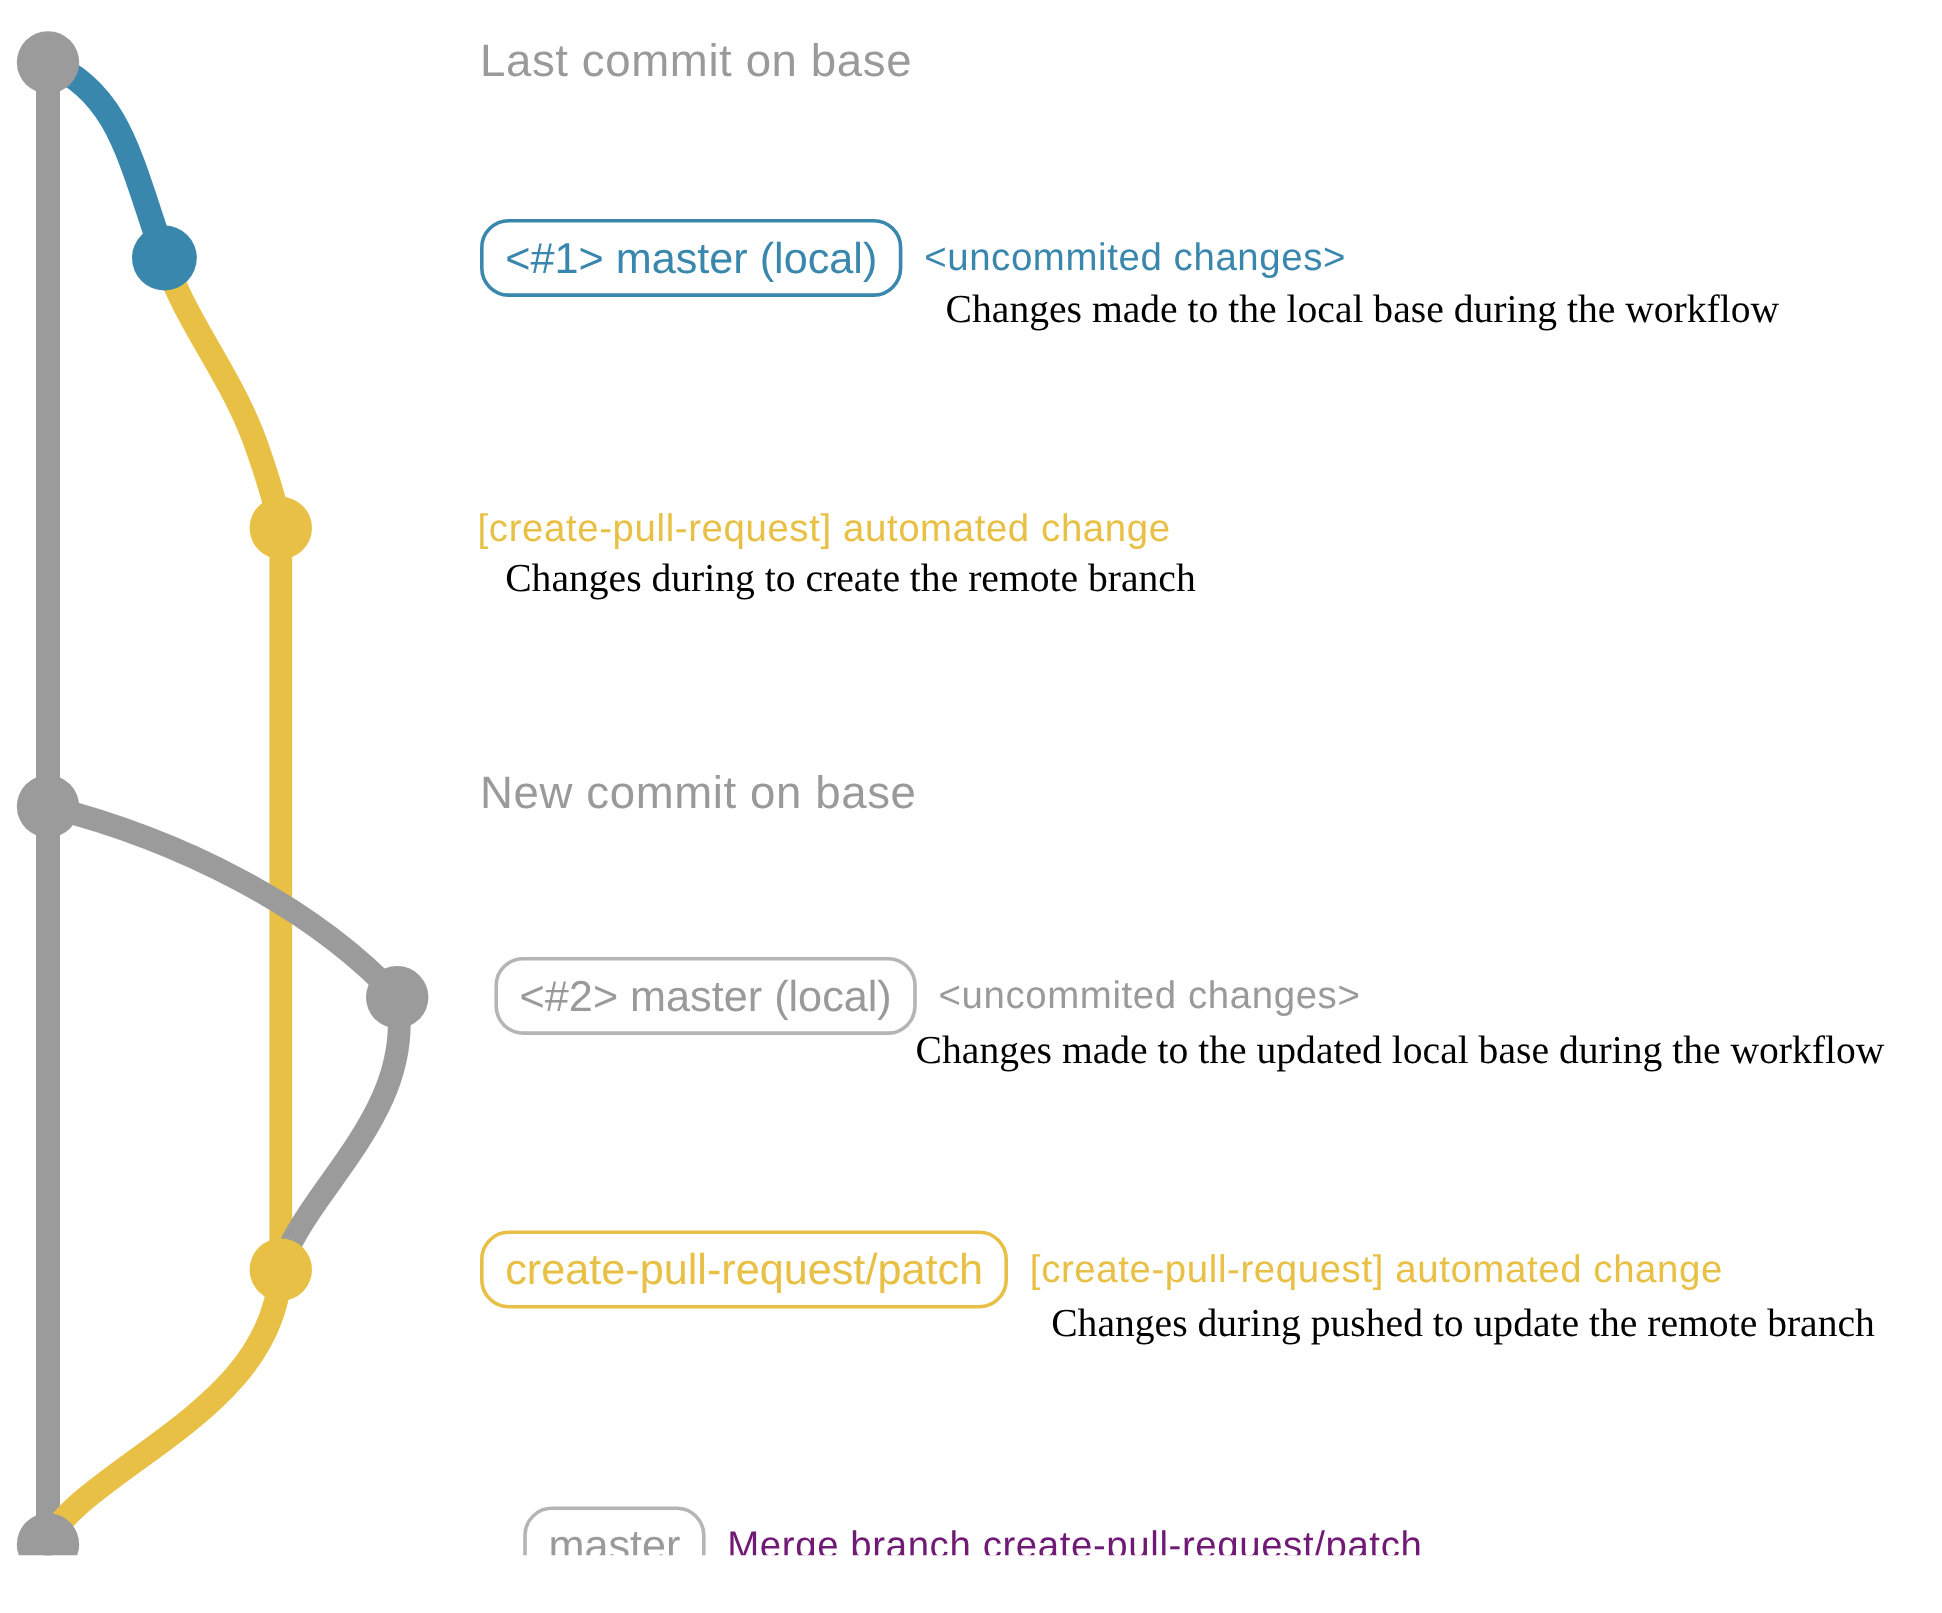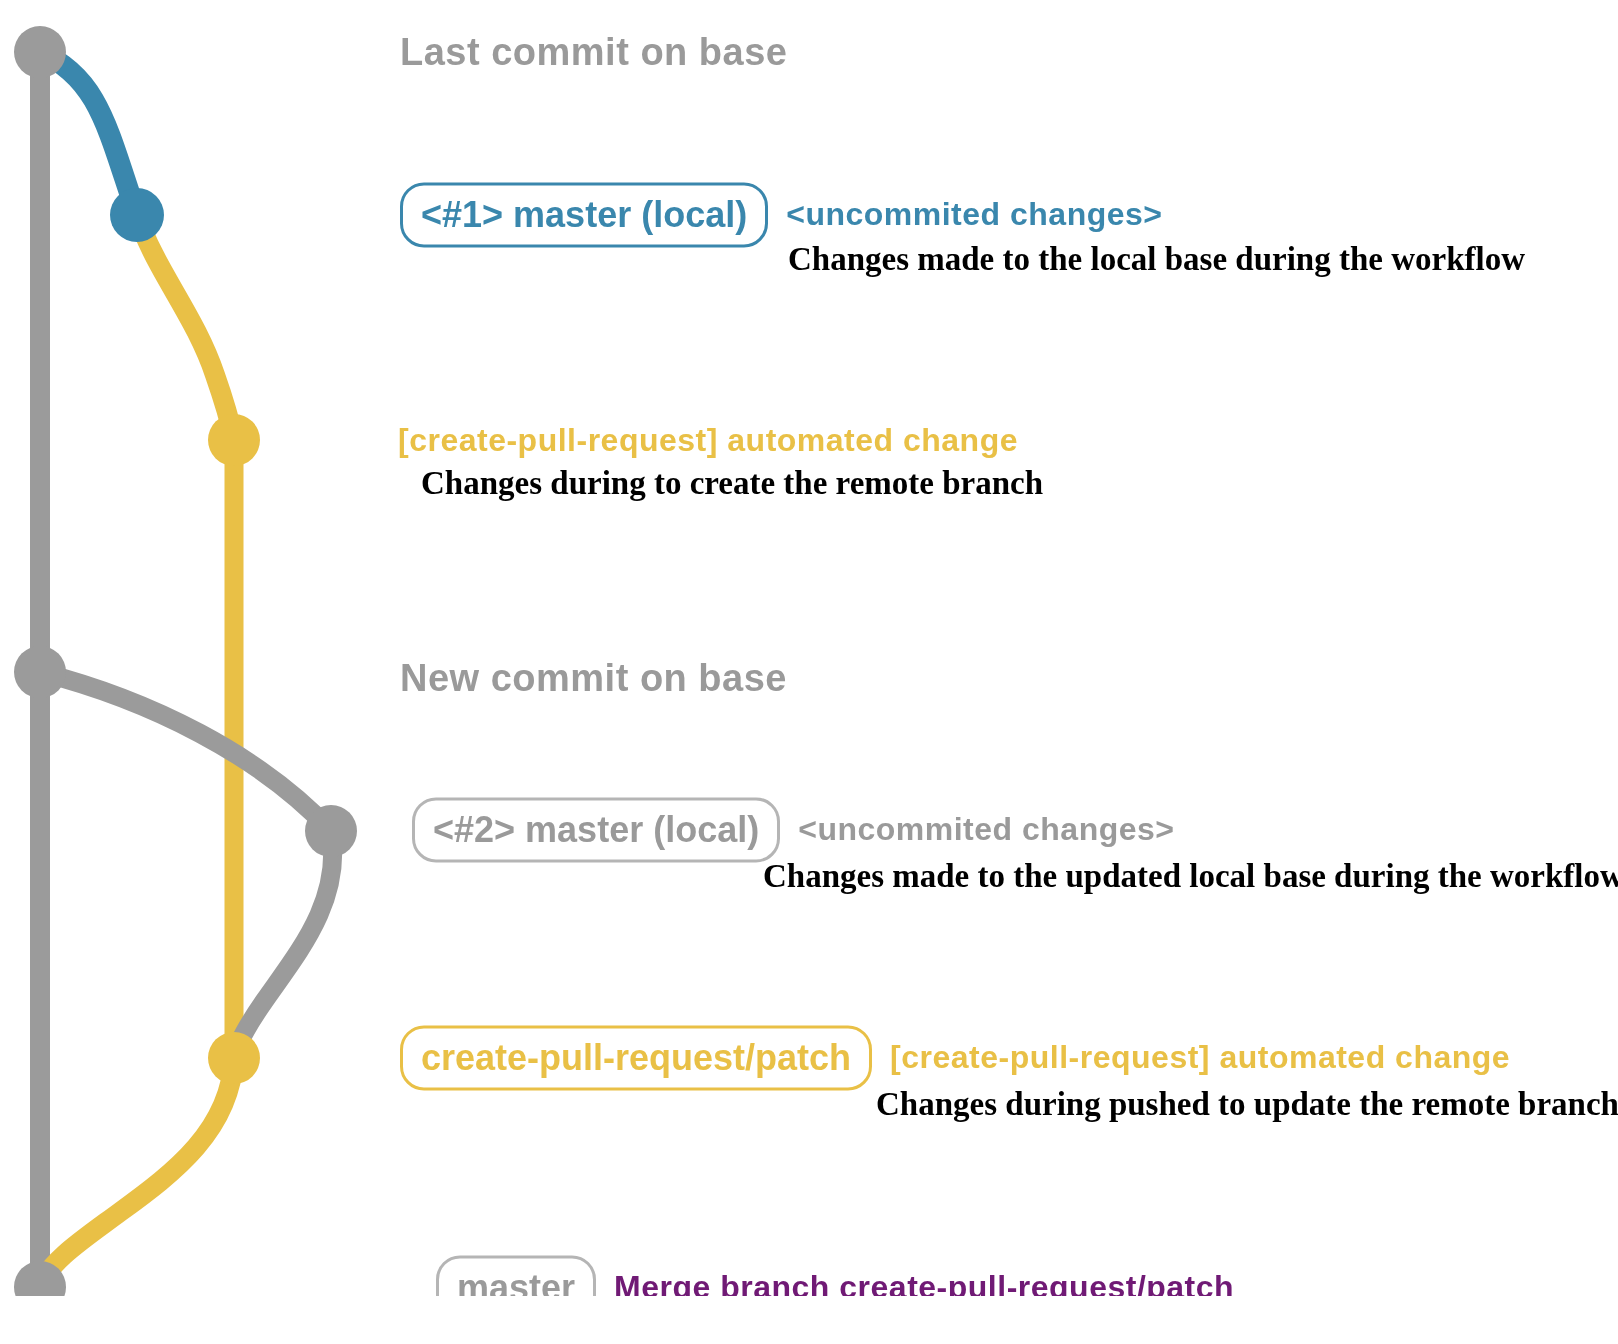--- a/index.html
+++ b/index.html
@@ -2,21 +2,20 @@
 <html><head>
 <meta charset="utf-8">
 <style>
   html, body { margin: 0; padding: 0; background: #ffffff; }
   #canvas {
     position: relative;
     width: 1618px;
     height: 1296px;
     overflow: hidden;
     font-family: "Liberation Sans", sans-serif;
-    font-weight: bold;
   }
   #graph-svg { position: absolute; left: 0; top: 0; }
 
   .abs { position: absolute; transform: translateY(-50%); white-space: nowrap; }
   .row { display: flex; align-items: center; gap: 18px; }
 
   .label-lg { font-size: 38px; letter-spacing: 0.5px; }
   .pill {
     display: inline-block;
     font-size: 36px;
@@ -61,21 +60,21 @@
 
   <div class="abs row" style="left:400px; top:215px;">
     <span class="pill" style="border-color: rgb(58, 135, 173); color: rgb(58, 135, 173);">&lt;#1&gt; master (local)</span>
     <span class="status" style="color: rgb(58, 135, 173);">&lt;uncommited changes&gt;</span>
   </div>
   <div class="abs note" style="left:788px; top:259px;">Changes made to the local base during the workflow</div>
 
   <div class="abs status" style="left: 398px; top: 440px; color: rgb(233, 192, 70);">[create-pull-request] automated change</div>
   <div class="abs note" style="left:421px; top:483px;">Changes during to create the remote branch</div>
 
-  <div class="abs label-lg" style="left: 400px; top: 662px; color: rgb(154, 154, 154); margin-top: 16px;">New commit on base</div>
+  <div class="abs label-lg" style="left: 400px; top: 662px; color: rgb(154, 154, 154);">New commit on base</div>
 
   <div class="abs row" style="left:400px; top:830px;padding-left:12px;">
     <span class="pill" style="border-color: rgb(181, 181, 181); color: rgb(154, 154, 154);">&lt;#2&gt; master (local)</span>
     <span class="status" style="color: rgb(154, 154, 154);">&lt;uncommited changes&gt;</span>
   </div>
   <div class="abs note" style="left:763px; top:876px;">Changes made to the updated local base during the workflow</div>
 
   <div class="abs row" style="left:400px; top:1058px;">
     <span class="pill" style="border-color: rgb(233, 192, 70); color: rgb(233, 192, 70);">create-pull-request/patch</span>
     <span class="status" style="color: rgb(233, 192, 70);">[create-pull-request] automated change</span>

